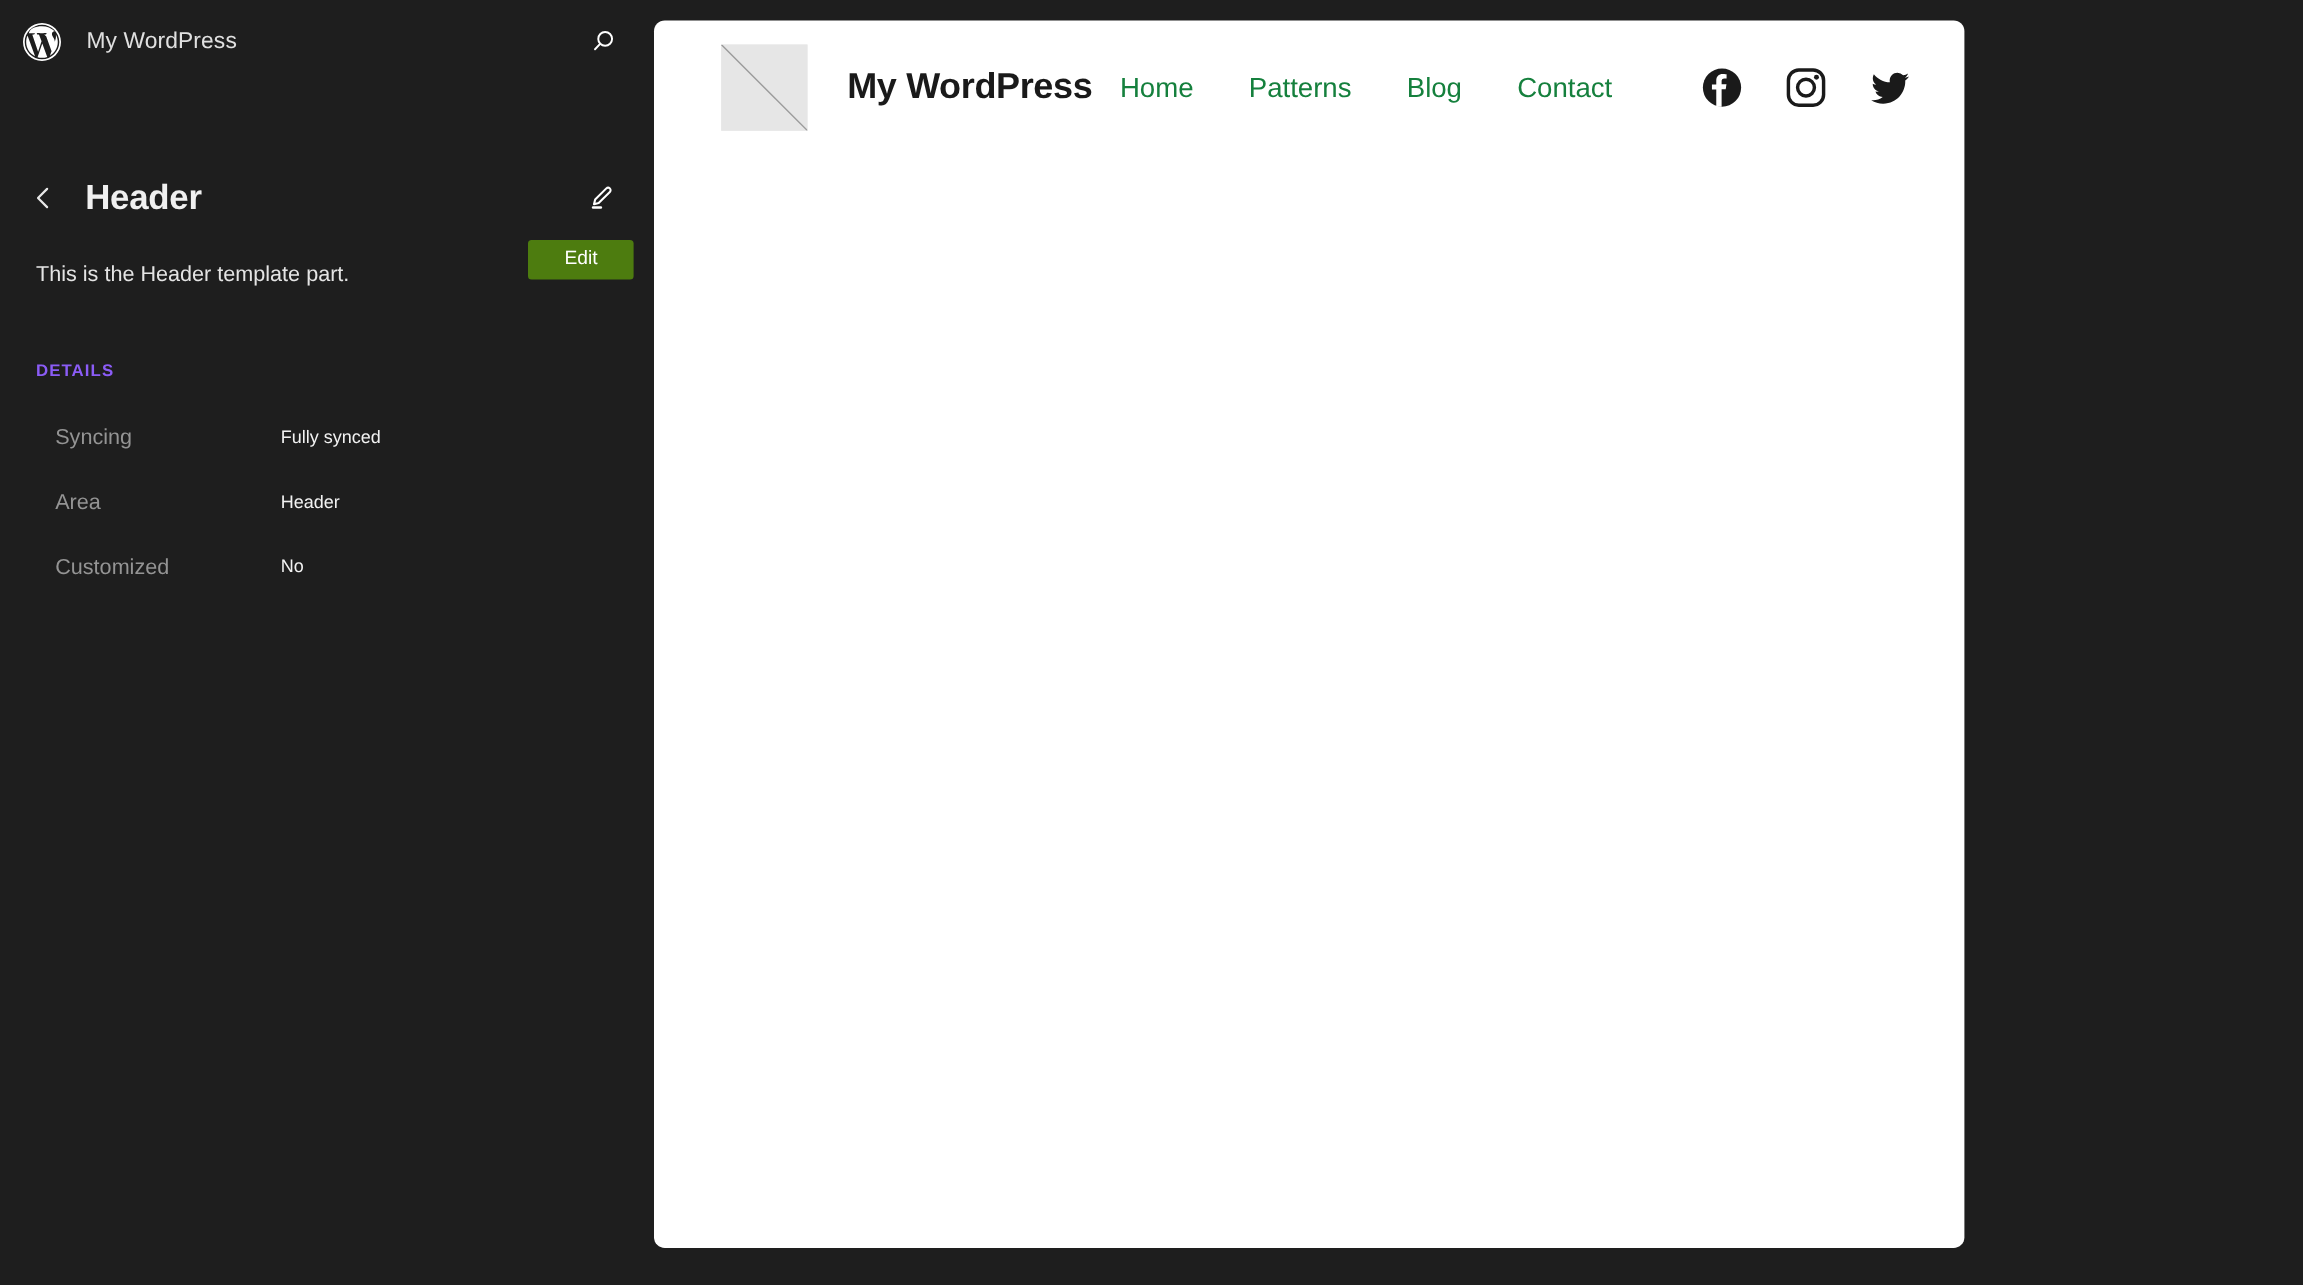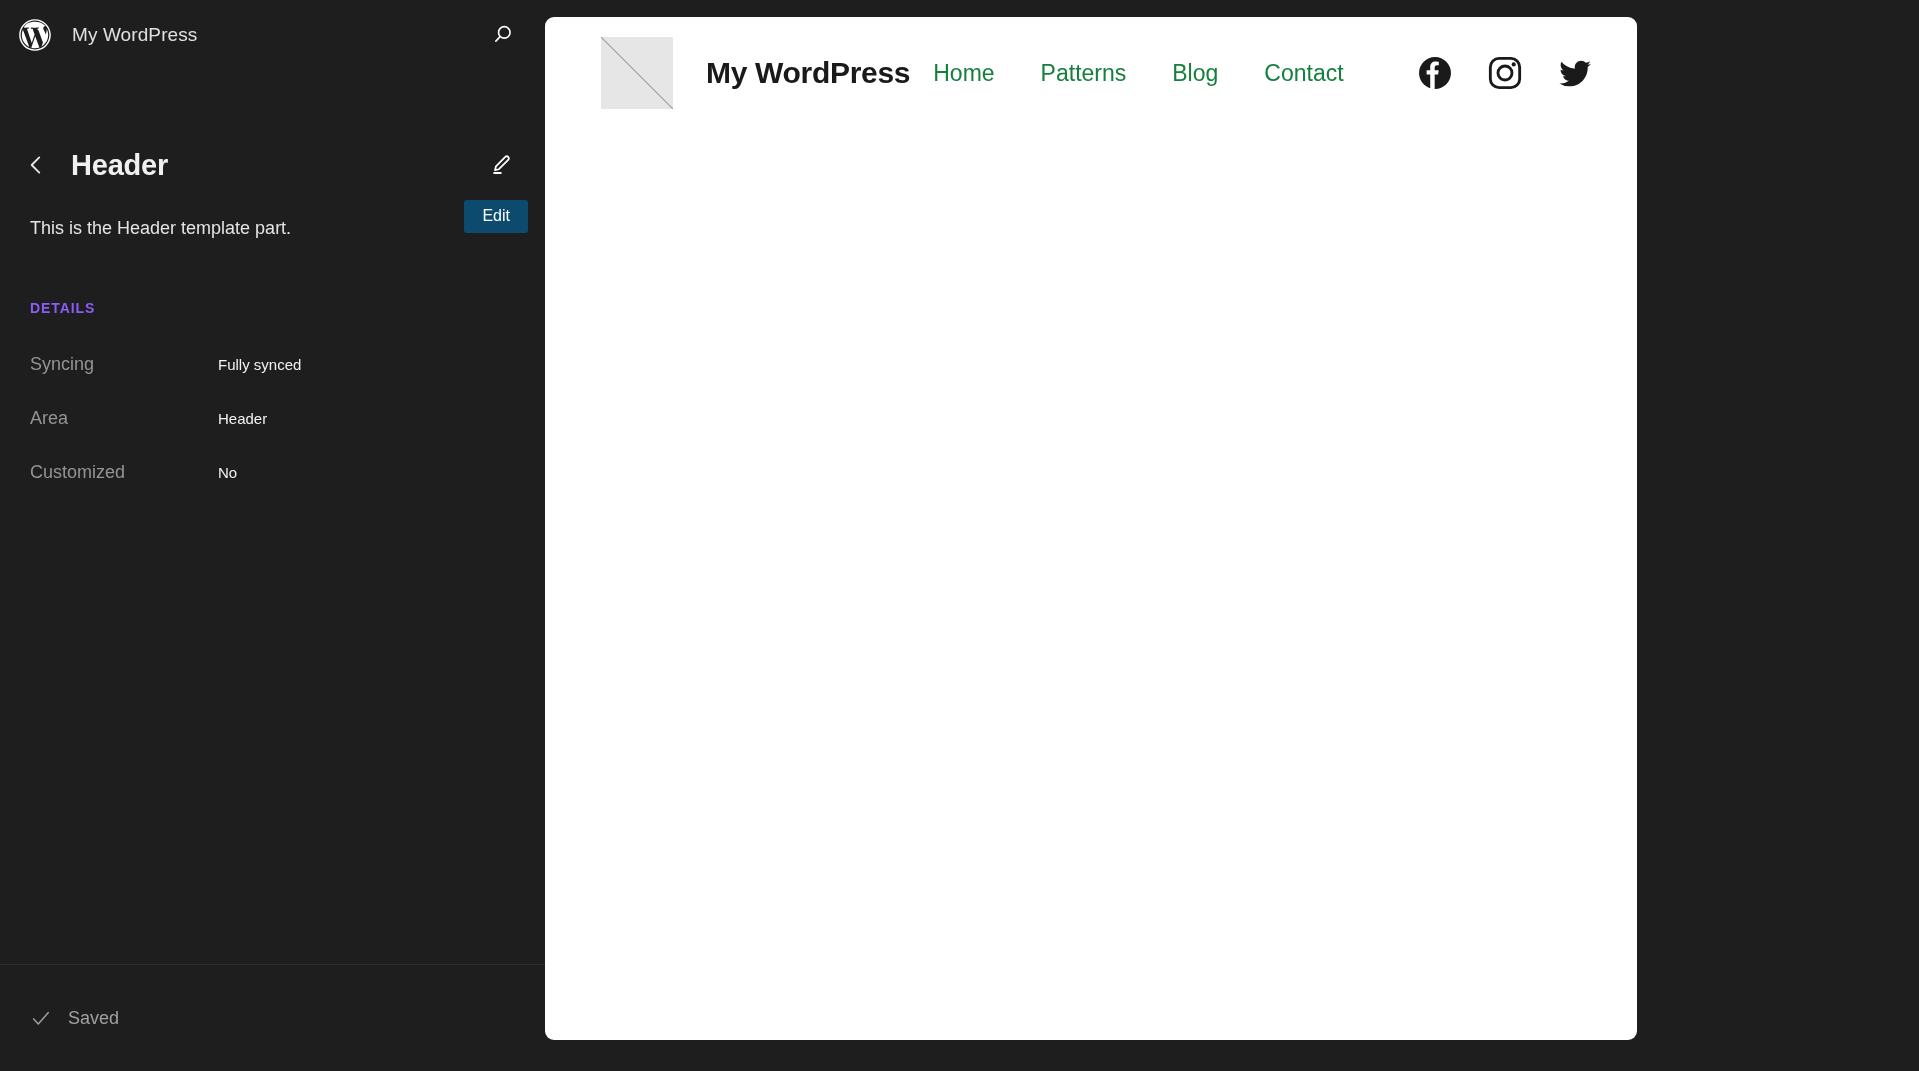--- a/index.html
+++ b/index.html
@@ -53,41 +53,41 @@
   }
   .head-spacer { flex: 1 1 auto; }
   .edit-btn {
     width: 44px; height: 44px; flex: 0 0 44px;
     display: flex; align-items: center; justify-content: center;
     background: none; border: none; cursor: pointer;
   }
   .tooltip {
     position: absolute;
     top: 62px; right: 17px;
-    background: #0c4a6e;
+    background: #4d7c0f;
     color: #fff; font-size: 16px;
-    padding: 7px 18px 8px;
+    padding: 7px 30px 8px;
     border-radius: 3px;
     white-space: nowrap;
   }
 
   .panel-desc {
     color: #e4e4e4; font-size: 18px;
     padding: 0 30px; margin-top: 23px; line-height: 1.5;
   }
 
   .details-label {
     color: #8b5cf6; font-size: 14px; font-weight: 700;
     letter-spacing: .9px;
     padding: 0 30px; margin-top: 58px;
   }
   .detail-rows { margin-top: 21px; }
   .detail-row {
     display: flex; align-items: center;
-    padding: 0 30px;
+    padding: 0 46px;
     height: 54px;
   }
   .detail-key {
     color: #949494; font-size: 18px;
     flex: 0 0 188px;
   }
   .detail-val { color: #f2f2f2; font-size: 15px; }
   .detail-val.strong { font-weight: 400; }
 
   .sb-flex { flex: 1 1 auto; }
@@ -193,28 +193,20 @@
         <span class="detail-val">Header</span>
       </div>
       <div class="detail-row">
         <span class="detail-key">Customized</span>
         <span class="detail-val strong">No</span>
       </div>
     </div>
 
     <div class="sb-flex"></div>
 
-    <div class="sb-footer">
-      <span class="saved-check">
-        <svg viewBox="0 0 24 24" width="22" height="22">
-          <polyline points="4,13 9,18.5 20,6" fill="none" stroke="#a0a0a0" stroke-width="1.6" stroke-linecap="round" stroke-linejoin="round"></polyline>
-        </svg>
-      </span>
-      <span class="saved-text">Saved</span>
-    </div>
   </div>
 
   <div class="canvas-wrap">
     <div class="canvas">
 
       <div class="site-header">
         <span class="logo-ph">
           <svg viewBox="0 0 72 72" width="72" height="72">
             <rect x="0" y="0" width="72" height="72" fill="#e6e6e6"></rect>
             <line x1="0" y1="0" x2="72" y2="72" stroke="#9a9a9a" stroke-width="1.1"></line>

